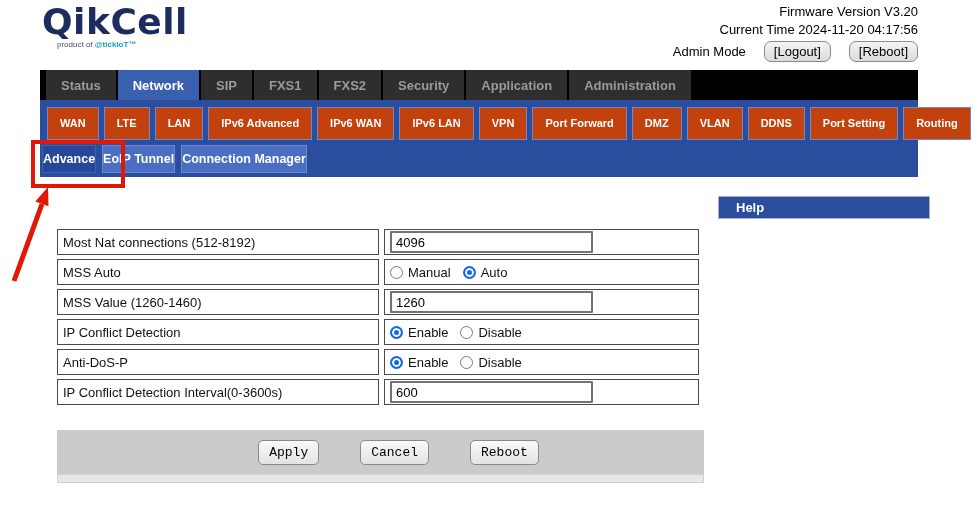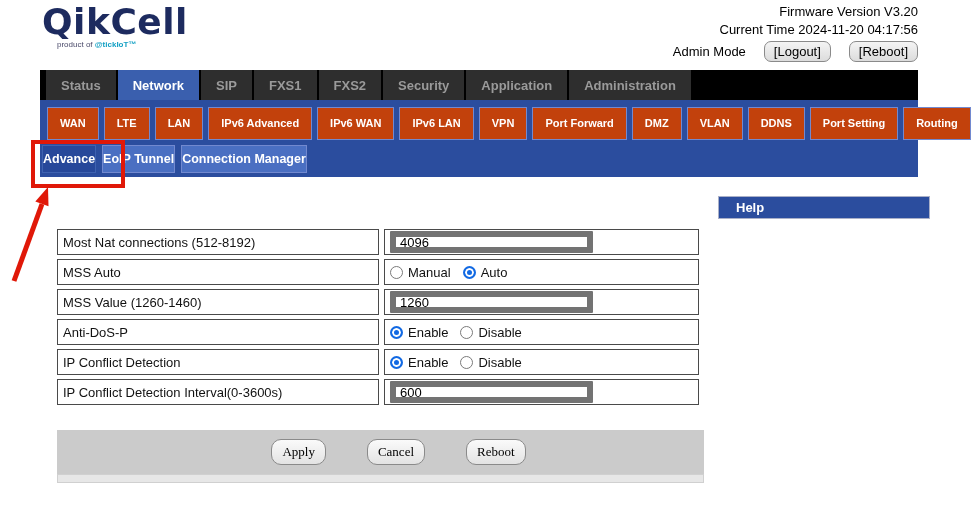--- a/index.html
+++ b/index.html
@@ -74,43 +74,43 @@
     position:absolute; left:52px; top:225px;
     border-collapse:separate; border-spacing:5px 4px;
   }
   #form-table td {
     border:1px solid #4a4a4a; background:#fff; height:26px;
     font-size:13px; padding:0 0 0 5px; vertical-align:middle; white-space:nowrap;
   }
   td.label-cell { width:322px; }
   td.value-cell { width:315px; }
   input.text-field {
-    width:203px; height:22px; border:6px solid #737373; border-radius:1px;
+    width:203px; height:22px; border:2px solid #737373; border-radius:1px;
     font-family:"Liberation Sans", sans-serif; font-size:13px; padding:0 4px; margin:0;
   }
   .radio-group { display:flex; align-items:center; gap:5px; }
   .radio {
     width:13px; height:13px; border-radius:50%; display:inline-block;
     border:1px solid #7a7a7a; background:#fff; cursor:pointer; flex:0 0 auto;
   }
   .radio.checked {
     border:2px solid #1169e3; background:#1169e3;
     box-shadow: inset 0 0 0 2px #ffffff;
   }
   .radio-label { font-size:13px; margin-right:7px; }
 
   
   #action-bar {
     position:absolute; left:57px; top:430px; width:647px; height:44px;
     background:#cbcbcb; display:flex; align-items:center; justify-content:center; gap:5px;
   }
   .act-btn {
-    font-family:Liberation Serif, serif; font-size:13px; color:#000;
+    font-family:Liberation Mono, monospace; font-size:13px; color:#000;
     background:linear-gradient(#fafafa,#e3e3e3); border:1px solid #8a8a8a;
-    border-radius:10px; padding:4px 10px; cursor:pointer;margin-left:36px;
+    border-radius:5px; padding:4px 10px; cursor:pointer;margin-left:36px;
   }
   #action-strip {
     position:absolute; left:57px; top:474px; width:647px; height:9px;
     background:#e7e7e7; border:1px solid #d0d0d0;
   }
 
   
   #annotation { position:absolute; left:0; top:135px; pointer-events:none; }
 </style>
 </head>
@@ -185,42 +185,42 @@
             <span class="radio checked"></span>
             <span class="radio-label">Auto</span>
           </div>
         </td>
       </tr>
       <tr>
         <td class="label-cell">MSS Value (1260-1460)</td>
         <td class="value-cell"><input type="text" class="text-field" value="1260" style=""></td>
       </tr>
       <tr>
+        <td class="label-cell">IP Conflict Detection</td>
+        <td class="value-cell">
+          <div class="radio-group">
+            <span class="radio checked"></span>
+            <span class="radio-label">Enable</span>
+            <span class="radio"></span>
+            <span class="radio-label">Disable</span>
+          </div>
+        </td>
+      </tr>
+      <tr>
         <td class="label-cell">Anti-DoS-P</td>
         <td class="value-cell">
           <div class="radio-group">
             <span class="radio checked"></span>
             <span class="radio-label">Enable</span>
             <span class="radio"></span>
             <span class="radio-label">Disable</span>
           </div>
         </td>
       </tr>
       <tr>
-        <td class="label-cell">IP Conflict Detection</td>
-        <td class="value-cell">
-          <div class="radio-group">
-            <span class="radio checked"></span>
-            <span class="radio-label">Enable</span>
-            <span class="radio"></span>
-            <span class="radio-label">Disable</span>
-          </div>
-        </td>
-      </tr>
-      <tr>
         <td class="label-cell">IP Conflict Detection Interval(0-3600s)</td>
         <td class="value-cell"><input type="text" class="text-field" value="600" style=""></td>
       </tr>
     </tbody>
   </table>
 
 <div id="action-bar">
     <button class="act-btn">Apply</button>
     <button class="act-btn">Cancel</button>
     <button class="act-btn">Reboot</button>

